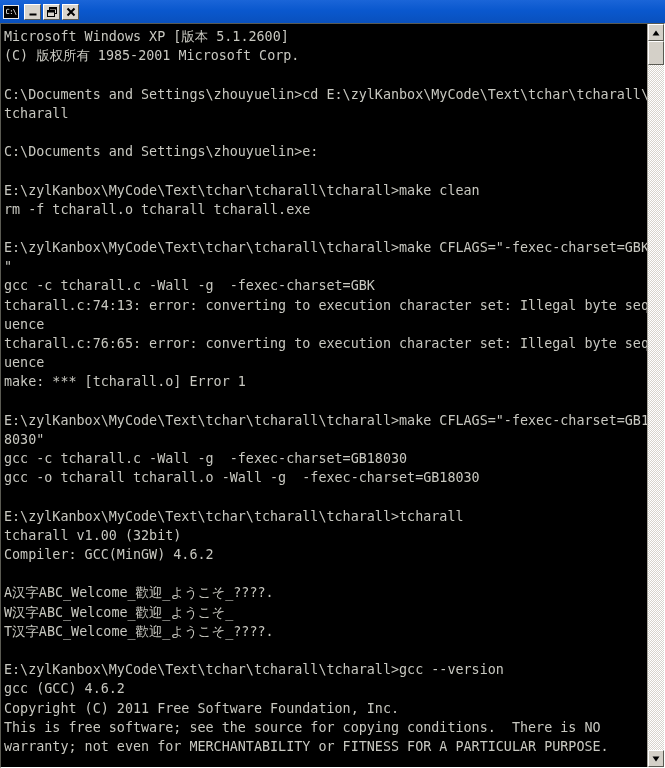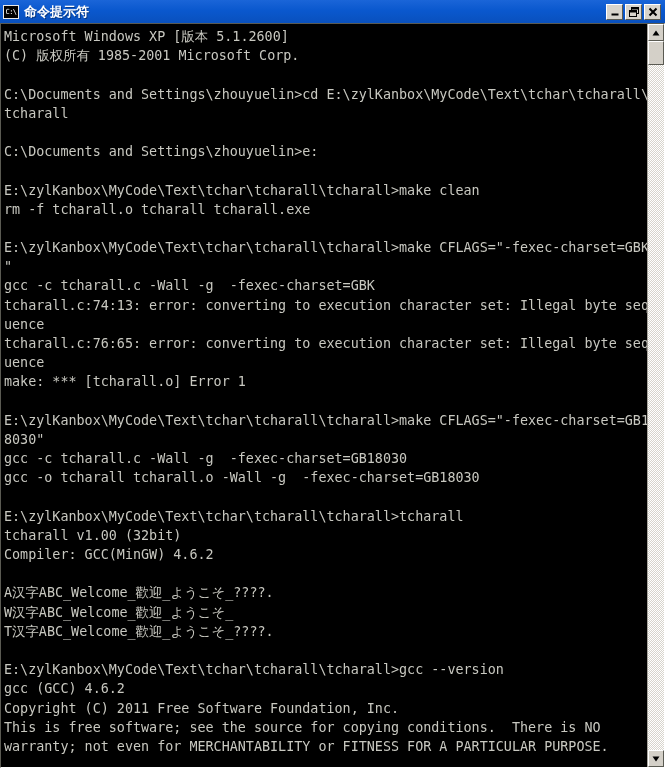--- a/index.html
+++ b/index.html
@@ -164,21 +164,20 @@
 </style>
 </head>
 <body>
 
 <div class="window">
 
   <div class="titlebar">
     <div class="title-icon">
       <span>C:\</span>
     </div>
-    <div class="title-text">命令提示符</div>
     <div class="win-buttons">
       <button class="win-btn" title="Minimize">
         <svg width="11" height="11" viewBox="0 0 11 11" aria-hidden="true">
           <rect x="2" y="7" width="7" height="2" fill="#000000"></rect>
         </svg>
       </button>
       <button class="win-btn" title="Restore">
         <svg width="11" height="11" viewBox="0 0 11 11" aria-hidden="true">
           <rect x="3" y="1" width="7" height="6" fill="none" stroke="#000000" stroke-width="1"></rect>
           <rect x="3" y="1" width="7" height="2" fill="#000000"></rect>

